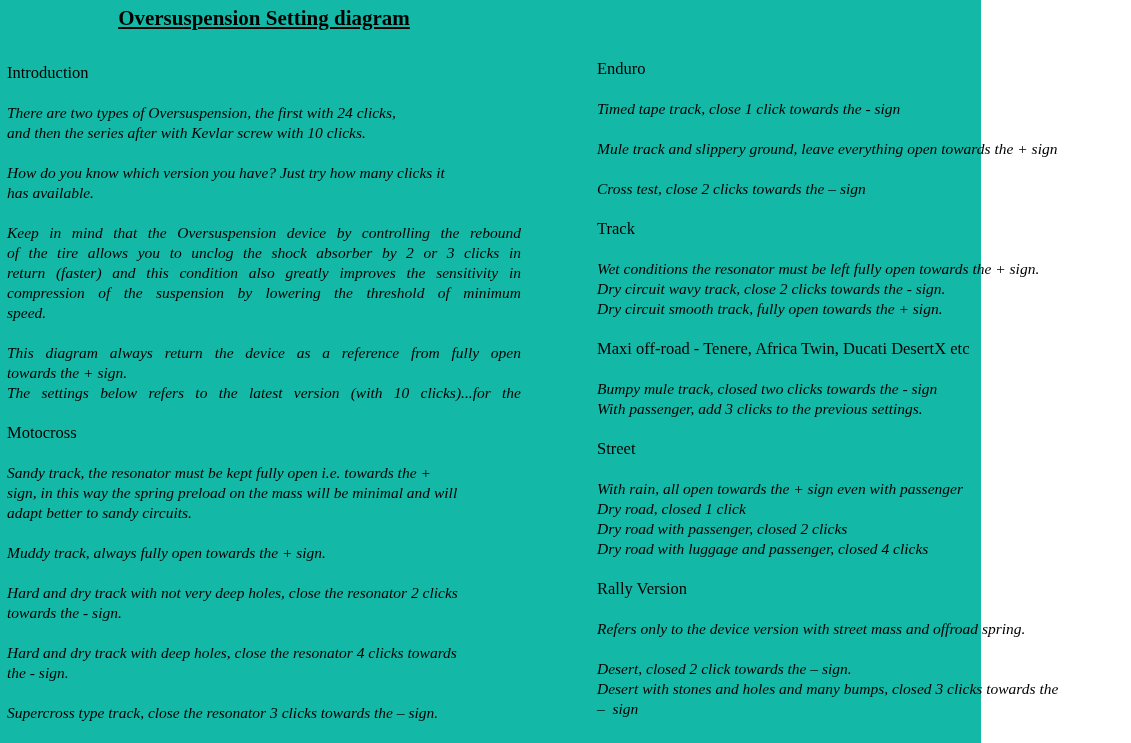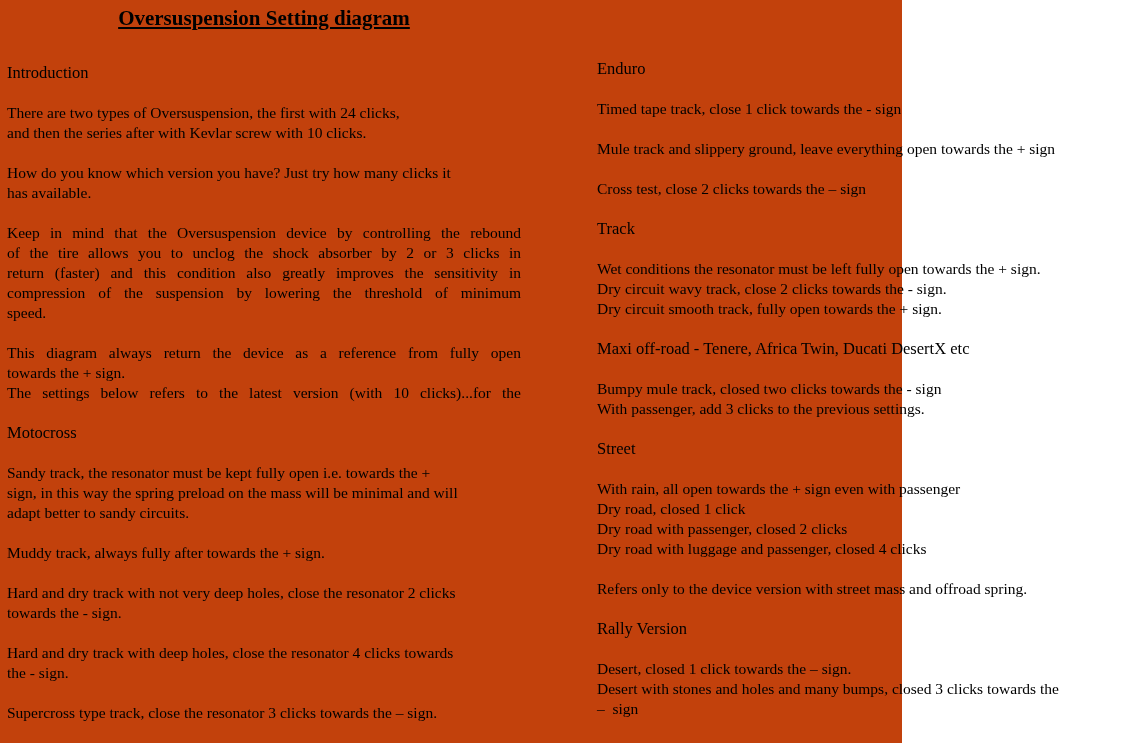--- a/index.html
+++ b/index.html
@@ -9,23 +9,23 @@
   body {
     width: 1131px;
     height: 743px;
     background: #ffffff;
     color: #000000;
     font-family: "Liberation Serif", "DejaVu Serif", serif;
     overflow: hidden;
   }
   .page {
     position: relative;
-    width: 902px;
+    width: 981px;
     height: 743px;
-    background: #c2410c;
+    background: #14b8a6;
   }
   .doc-title {
     margin: 4px 0 31px 0;
     text-align: center;
     font-size: 21px;
     line-height: 28px;
     font-weight: bold;
     text-decoration: underline;
   }
   .col {
@@ -46,20 +46,21 @@
   }
   .heading {
     font-weight: normal;
     font-size: 16.5px;
     line-height: 20px;
   }
   .line {
     font-size: 15.5px;
     line-height: 20px;
     white-space: normal;
+    font-style: italic;
   }
   .line.justify {
     text-align: justify;
     text-align-last: justify;
   }
 </style>
 </head>
 <body>
 
 <div class="page">
@@ -87,21 +88,21 @@
           <div class="line">towards the + sign.</div>
           <div class="line justify">The settings below refers to the latest version (with 10 clicks)...for the</div>
         </div>
         <div class="block heading">Motocross</div>
         <div class="block">
           <div class="line">Sandy track, the resonator must be kept fully open i.e. towards the +</div>
           <div class="line">sign, in this way the spring preload on the mass will be minimal and will</div>
           <div class="line">adapt better to sandy circuits.</div>
         </div>
         <div class="block">
-          <div class="line">Muddy track, always fully after towards the + sign.</div>
+          <div class="line">Muddy track, always fully open towards the + sign.</div>
         </div>
         <div class="block">
           <div class="line">Hard and dry track with not very deep holes, close the resonator 2 clicks</div>
           <div class="line">towards the - sign.</div>
         </div>
         <div class="block">
           <div class="line">Hard and dry track with deep holes, close the resonator 4 clicks towards</div>
           <div class="line">the - sign.</div>
         </div>
         <div class="block">
@@ -132,24 +133,24 @@
           <div class="line">Bumpy mule track, closed two clicks towards the - sign</div>
           <div class="line">With passenger, add 3 clicks to the previous settings.</div>
         </div>
         <div class="block heading">Street</div>
         <div class="block">
           <div class="line">With rain, all open towards the + sign even with passenger</div>
           <div class="line">Dry road, closed 1 click</div>
           <div class="line">Dry road with passenger, closed 2 clicks</div>
           <div class="line">Dry road with luggage and passenger, closed 4 clicks</div>
         </div>
+        <div class="block heading">Rally Version</div>
         <div class="block">
           <div class="line">Refers only to the device version with street mass and offroad spring.</div>
         </div>
-        <div class="block heading">Rally Version</div>
         <div class="block">
-          <div class="line">Desert, closed 1 click towards the – sign.</div>
+          <div class="line">Desert, closed 2 click towards the – sign.</div>
           <div class="line">Desert with stones and holes and many bumps, closed 3 clicks towards the</div>
           <div class="line">–&nbsp; sign</div>
         </div>
       </div>
   </div>
 </div>
 
 </body></html>

